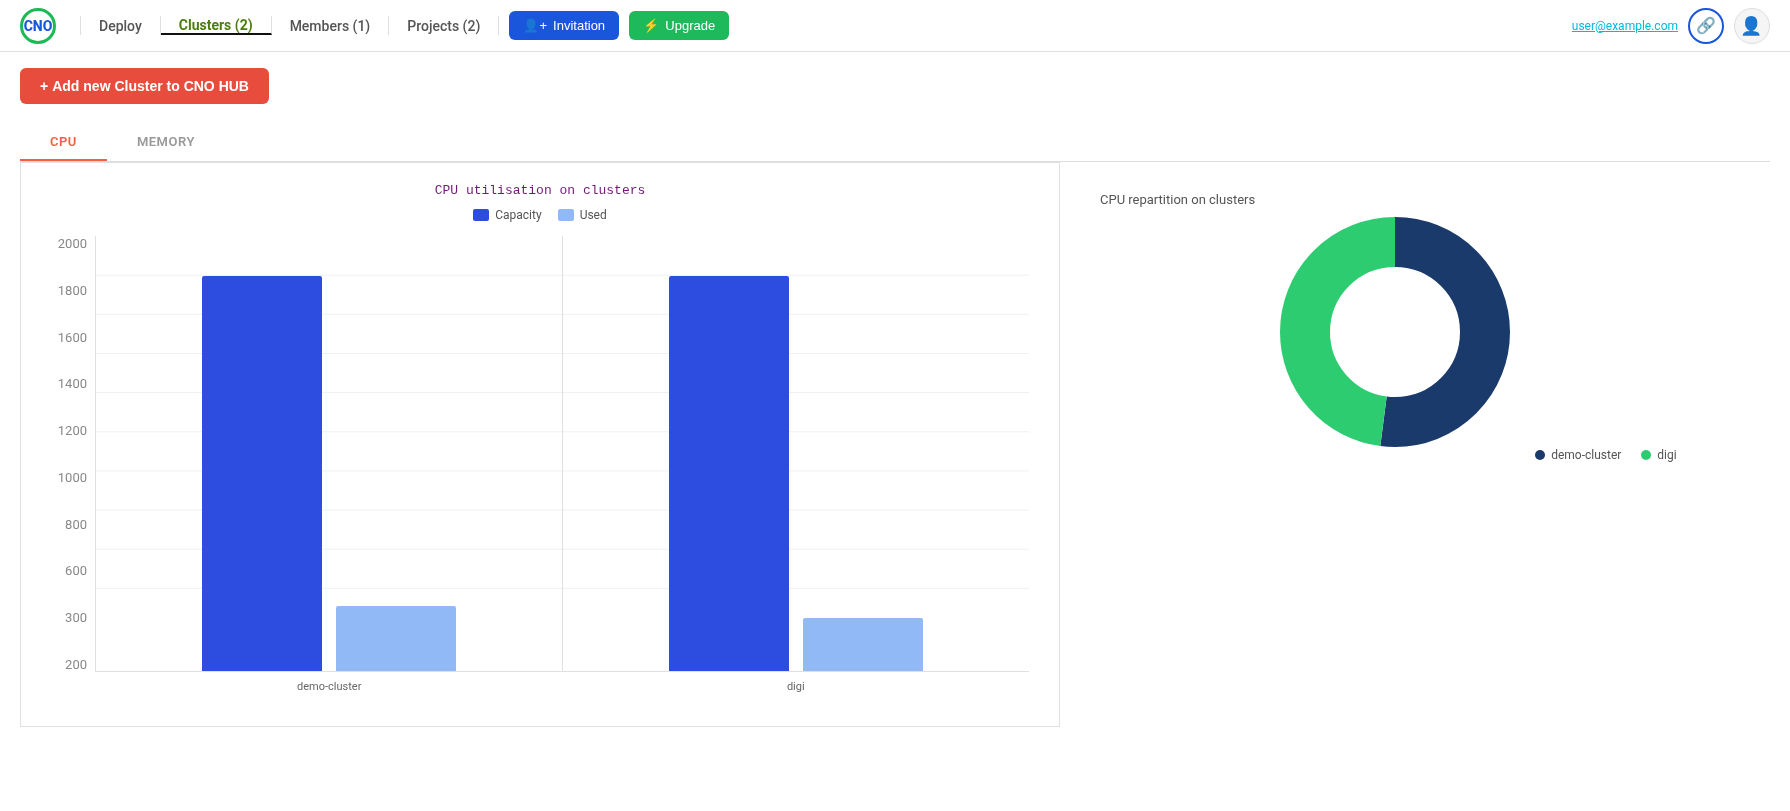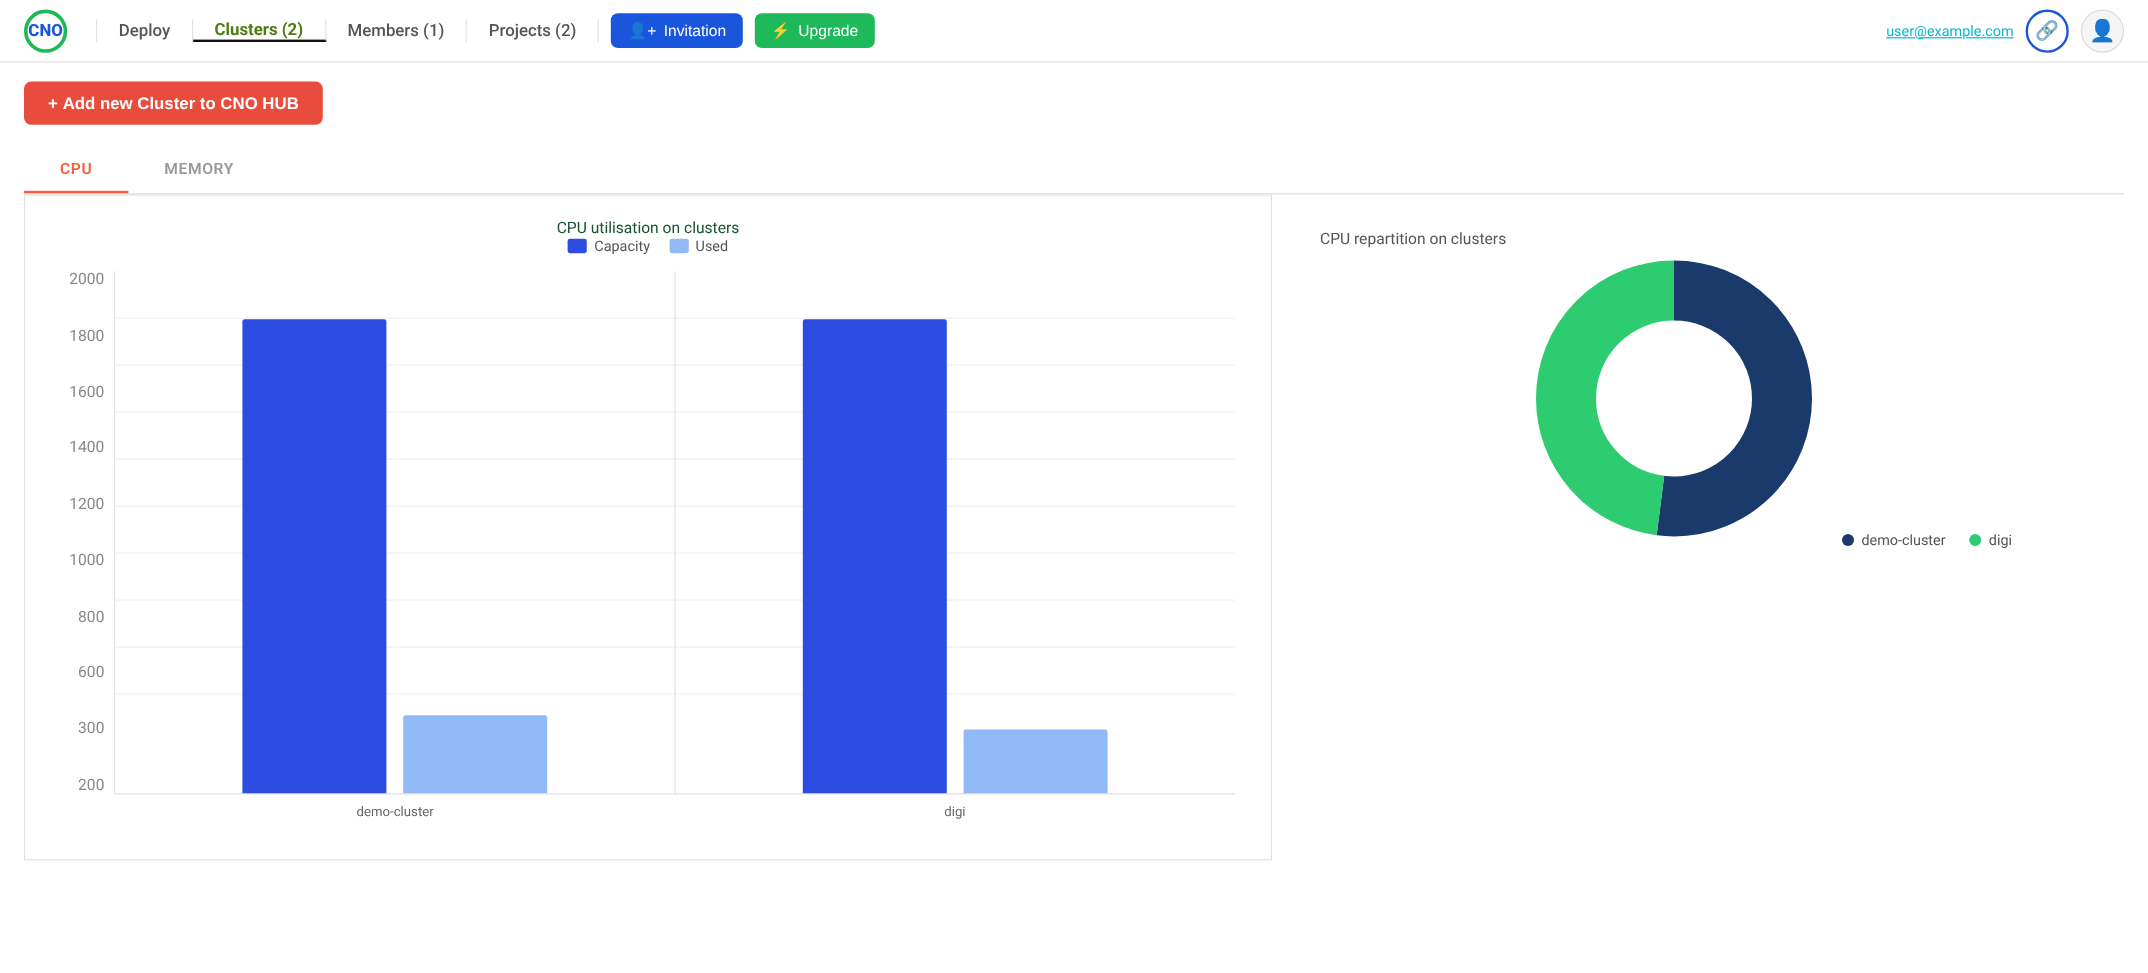--- a/index.html
+++ b/index.html
@@ -181,22 +181,23 @@
     .bar-chart-container {
       flex: 0 0 1040px;
       border: 1px solid #e0e0e0;
       padding: 20px 30px 30px;
       background: #fff;
       position: relative;
     }
     .chart-title {
       text-align: center;
       font-size: 13px;
-      color: #14532d;
-      margin-bottom: 0;
+      color: #701a75;
+      margin-bottom: 10px;
+      font-family: Liberation Mono, monospace;
     }
     .legend {
       display: flex;
       justify-content: center;
       gap: 16px;
       margin-bottom: 14px;
       align-items: center;
     }
     .legend-item {
       display: flex;

